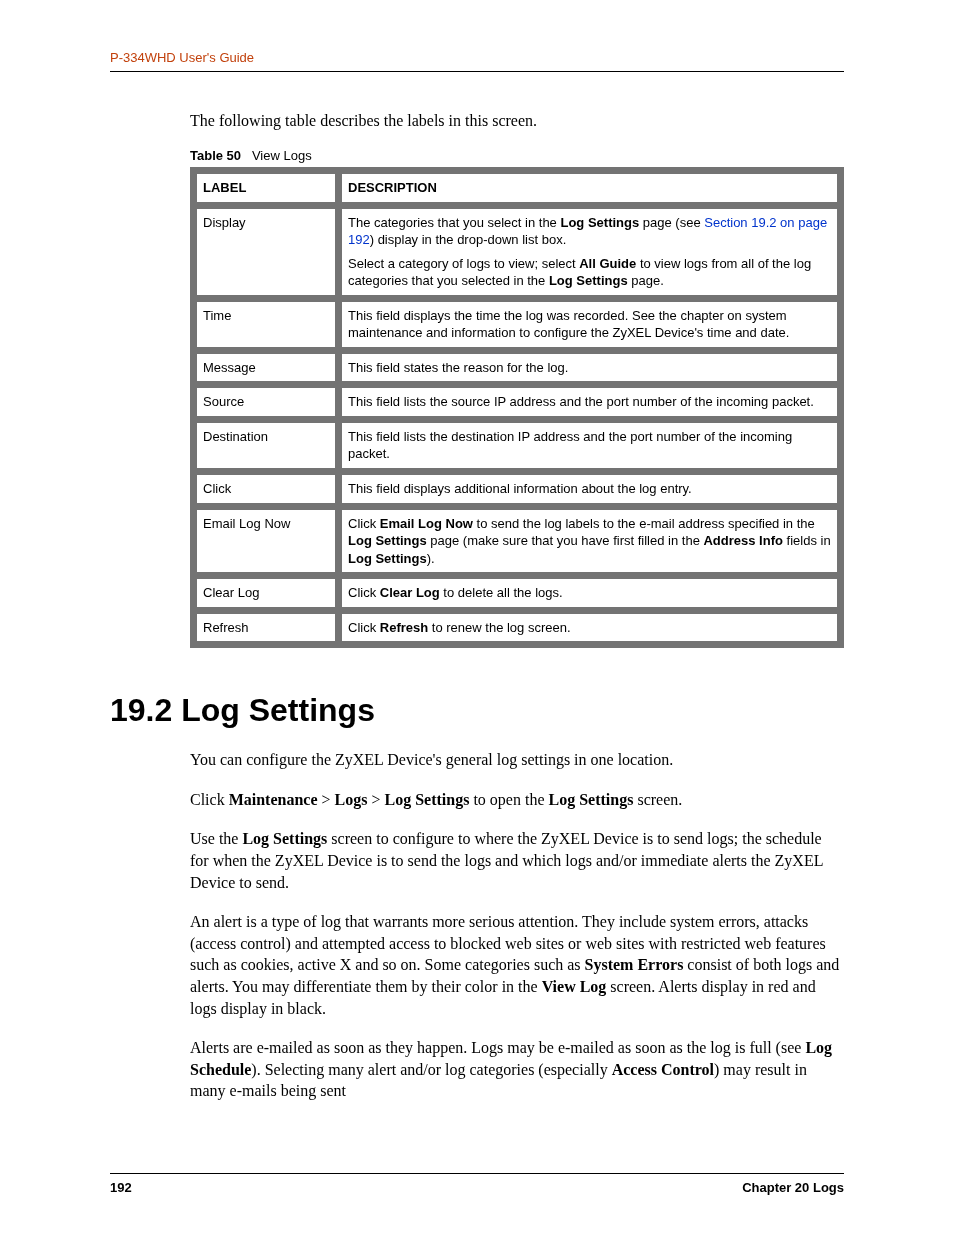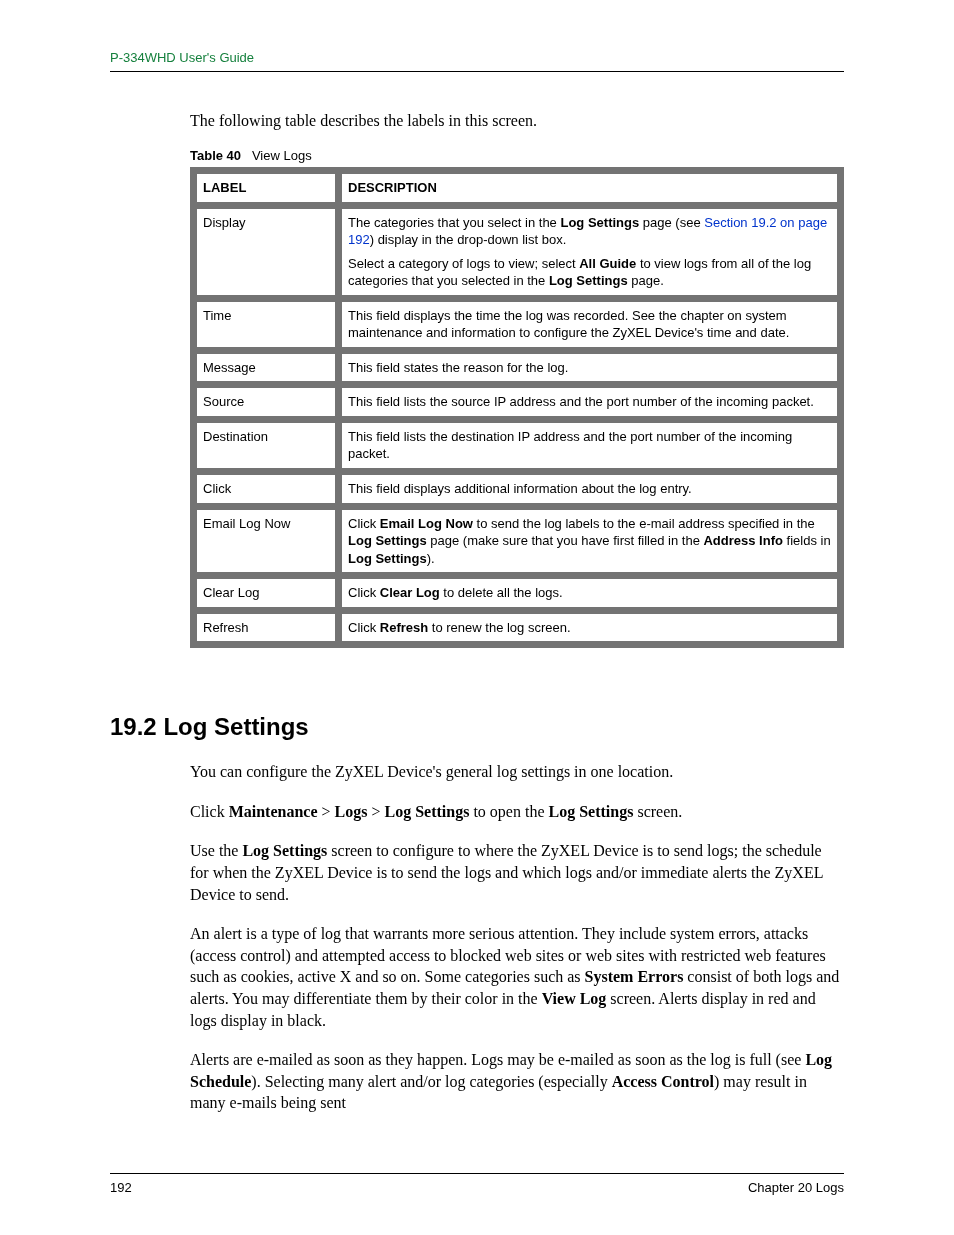--- a/index.html
+++ b/index.html
@@ -13,21 +13,21 @@
   .page {
     width: 954px;
     height: 1235px;
     position: relative;
     box-sizing: border-box;
     padding: 50px 110px 40px 110px;
   }
   .running-head {
     font-family: Arial, Helvetica, sans-serif;
     font-size: 13px;
-    color: #15803d;
+    color: #c2410c;
     padding-bottom: 6px;
     border-bottom: 1px solid #000;
     margin-bottom: 40px;
   }
   .content {
     padding-left: 80px;
   }
   .intro {
     font-size: 16px;
     margin: 4px 0 18px 0;
@@ -55,54 +55,55 @@
   table.desc th {
     font-weight: bold;
   }
   table.desc col.c1 { width: 145px; }
   .link { color: #0033cc; }
   .bold { font-weight: bold; }
 
   h2.section {
     font-family: Arial, Helvetica, sans-serif;
     font-weight: bold;
-    font-size: 24px;
-    margin: 65px 0 20px 0;
+    font-size: 32px;
+    margin: 44px 0 20px 0;
     padding-left: 0;
   }
   .body-p {
     font-size: 16px;
     line-height: 1.35;
     margin: 0 0 18px 0;
   }
   .footer {
     position: absolute;
     left: 110px;
     right: 110px;
     bottom: 40px;
     border-top: 1px solid #000;
     padding-top: 6px;
     font-family: Arial, Helvetica, sans-serif;
     font-size: 13px;
     display: flex;
     justify-content: space-between;
+    font-weight: bold;
   }
 </style>
 </head>
 <body>
 
 <div class="page">
 
   <div class="running-head">P-334WHD User's Guide</div>
 
   <div class="content">
     <p class="intro">The following table describes the labels in this screen.</p>
 
     <p class="table-caption">
-      <span class="cap-label">Table 40</span>&nbsp;&nbsp;&nbsp;<span>View Logs</span>
+      <span class="cap-label">Table 50</span>&nbsp;&nbsp;&nbsp;<span>View Logs</span>
     </p>
 
     <table class="desc">
       <colgroup>
           <col class="c1">
           <col>
         </colgroup>
       <thead>
         <tr>
           <th>LABEL</th>

